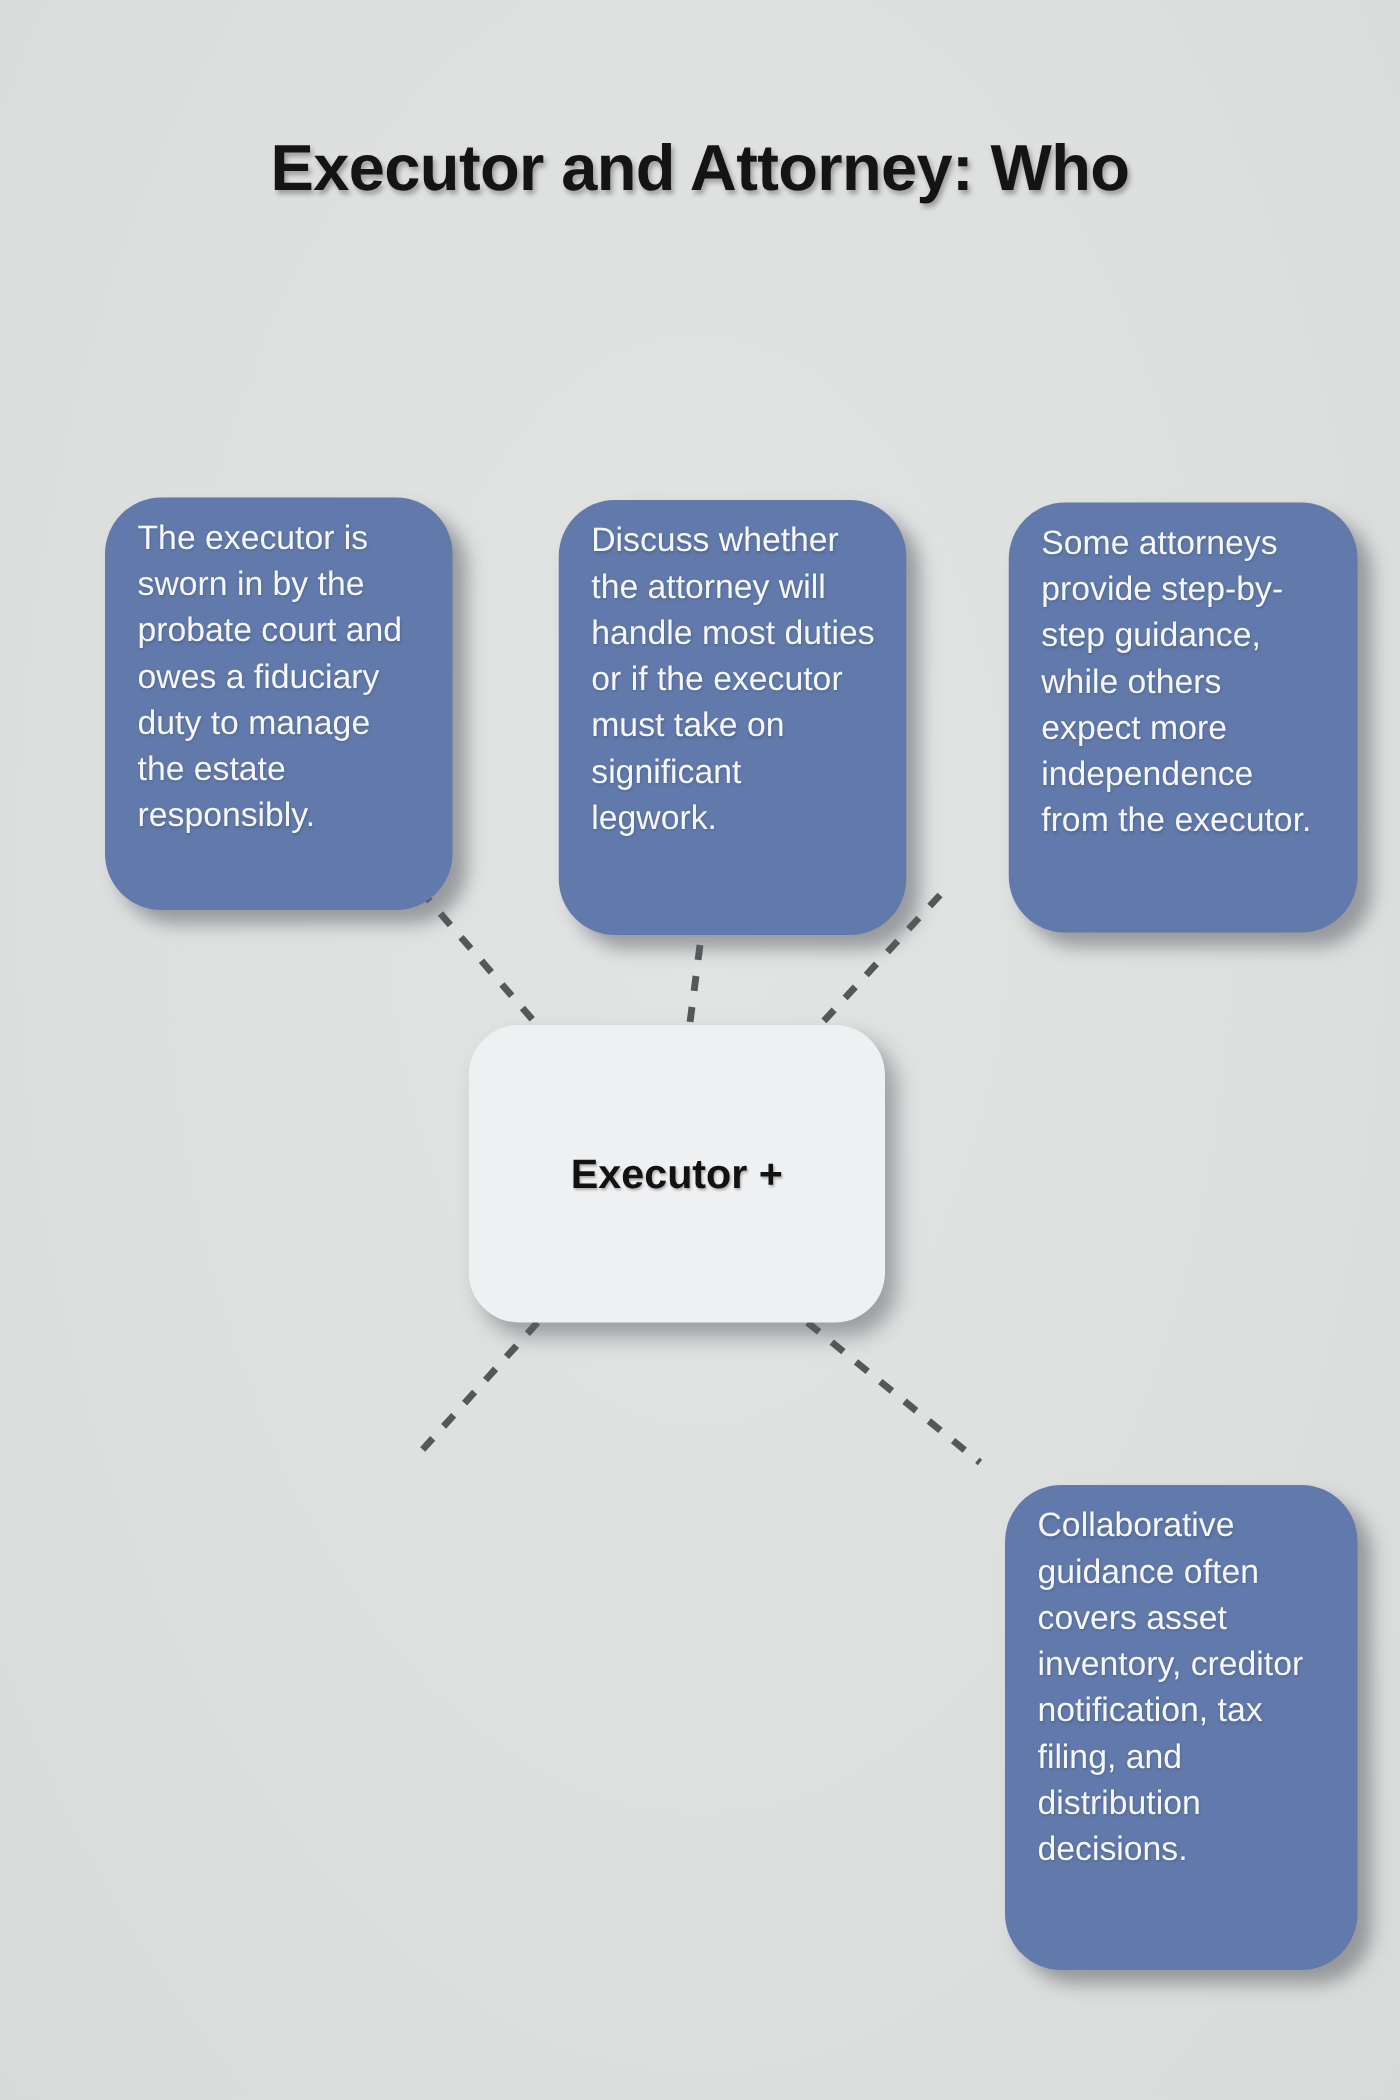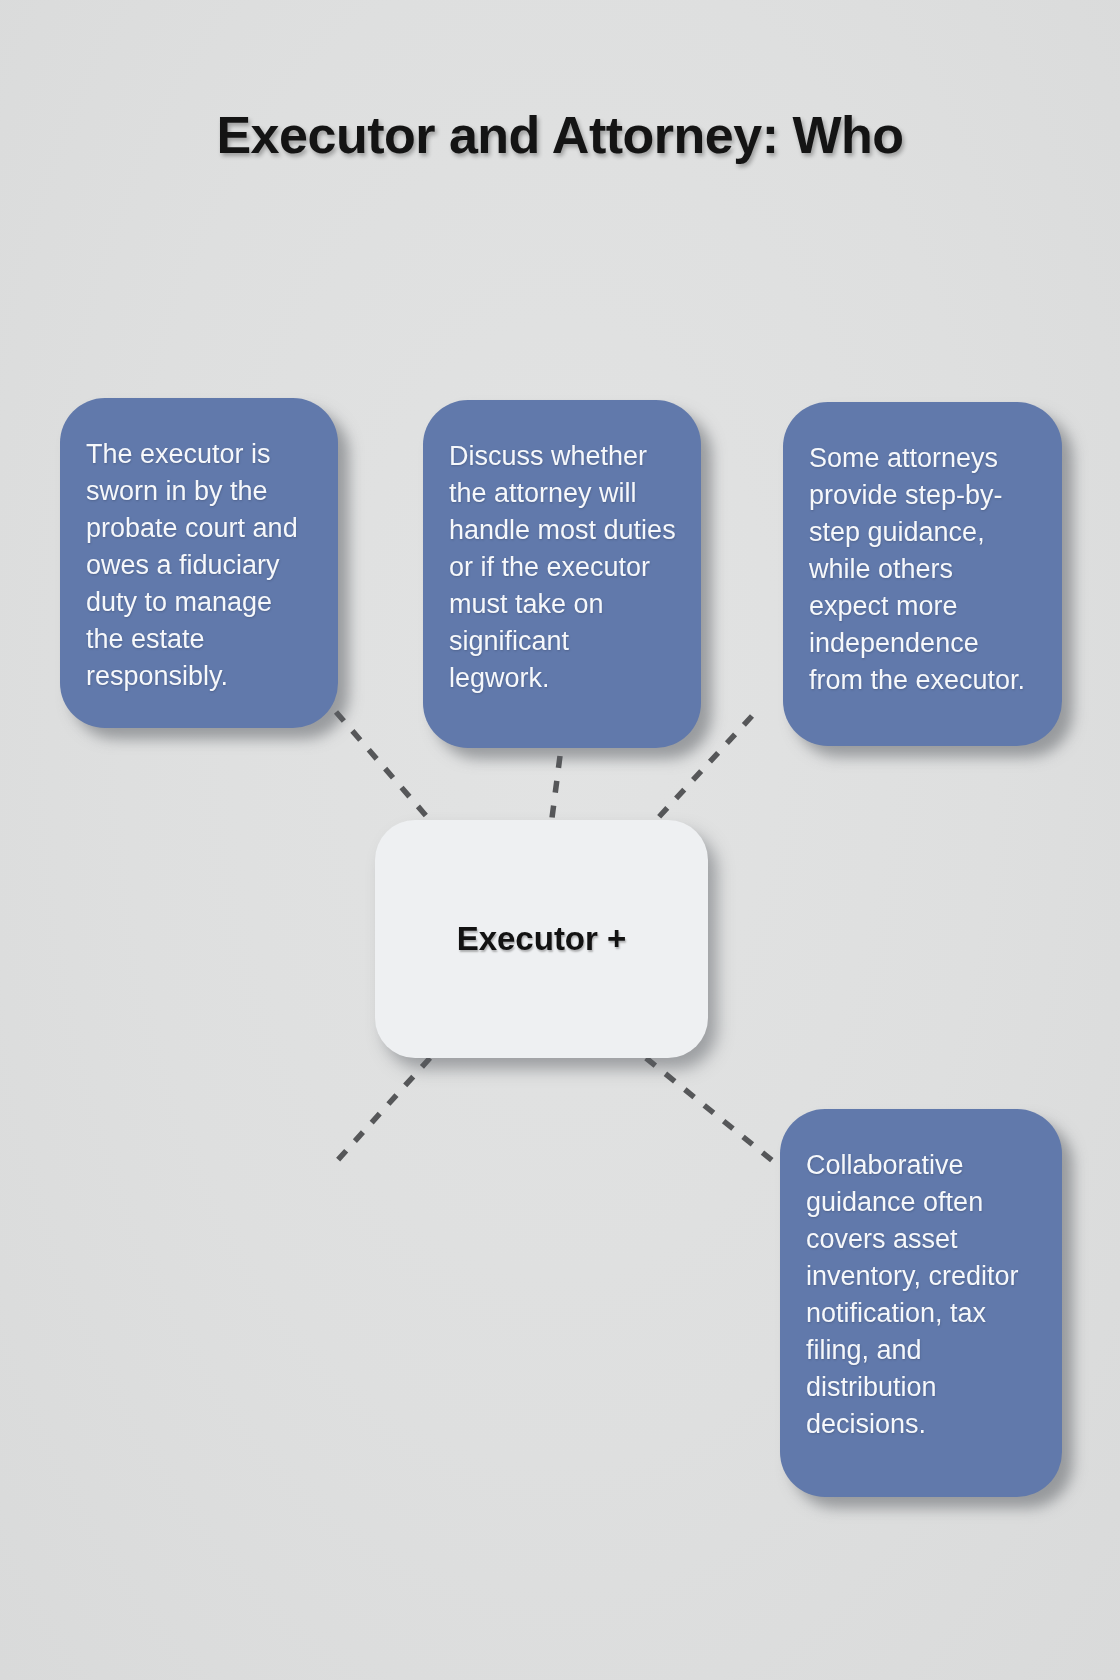--- a/index.html
+++ b/index.html
@@ -34,32 +34,33 @@
   .connectors line {
     stroke: #565759;
     stroke-width: 5.5;
     stroke-dasharray: 12 13;
   }
   .infobox {
     position: absolute;
     box-sizing: border-box;
     background: #6179ab;
     border-radius: 45px;
-    padding: 38px 24px 18px 26px;
+    padding: 14px 24px 18px 26px;
     box-shadow: 11px 11px 14px rgba(95,98,104,0.55);
     color: #f6f8fb;
     font-size: 27px;
     line-height: 37px;
     text-shadow: 0.5px 1px 2px rgba(50,60,90,0.35);
+    margin-left: 24px;
   }
   .box-tl { left: 60px;  top: 398px;  width: 278px; height: 330px; }
   .box-tm { left: 423px; top: 400px;  width: 278px; height: 348px; }
   .box-tr { left: 783px; top: 402px;  width: 279px; height: 344px; }
   .box-bl { left: 60px;  top: 1130px; width: 278px; height: 343px; }
-  .box-br { left: 780px; top: 1109px; width: 282px; height: 388px; }
+  .box-br { left: 780px; top: 1188px; width: 282px; height: 388px; }
   .center-node {
     position: absolute;
     left: 375px; top: 820px; width: 333px; height: 238px;
     box-sizing: border-box;
     background: #eef0f2;
     border-radius: 40px;
     box-shadow: 9px 11px 16px rgba(90,93,99,0.50);
     display: flex;
     flex-direction: column;
     align-items: center;

